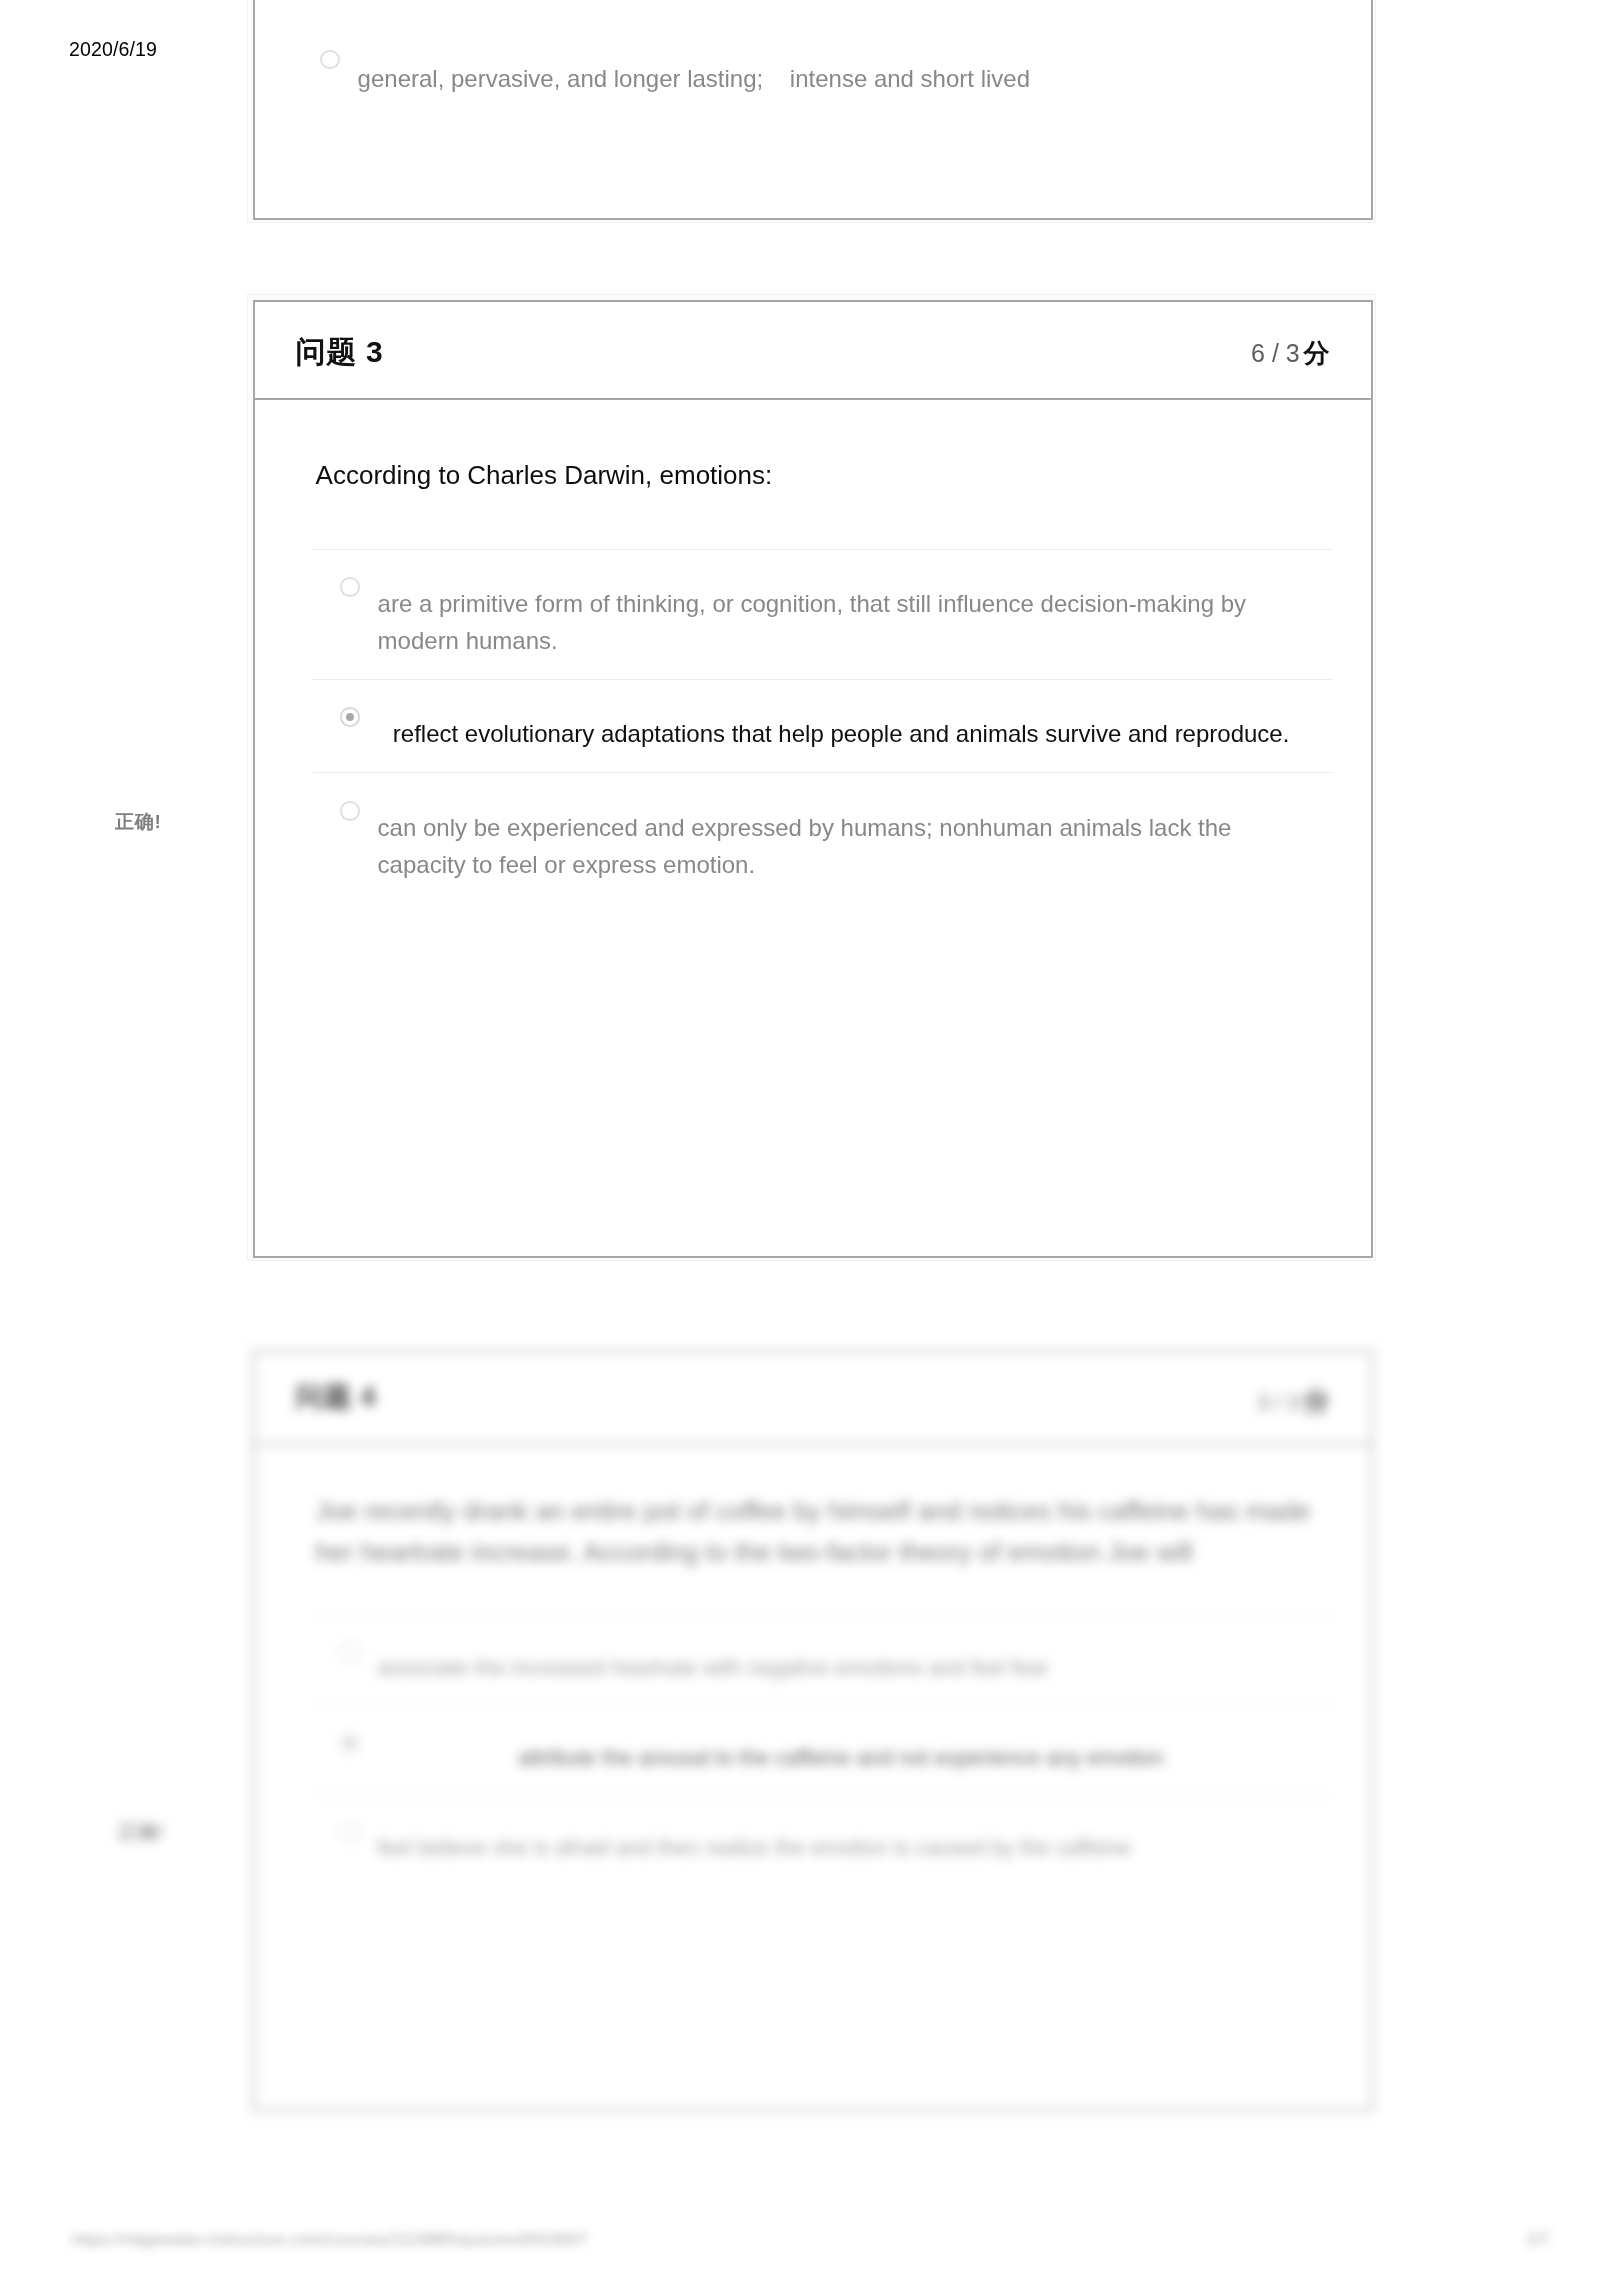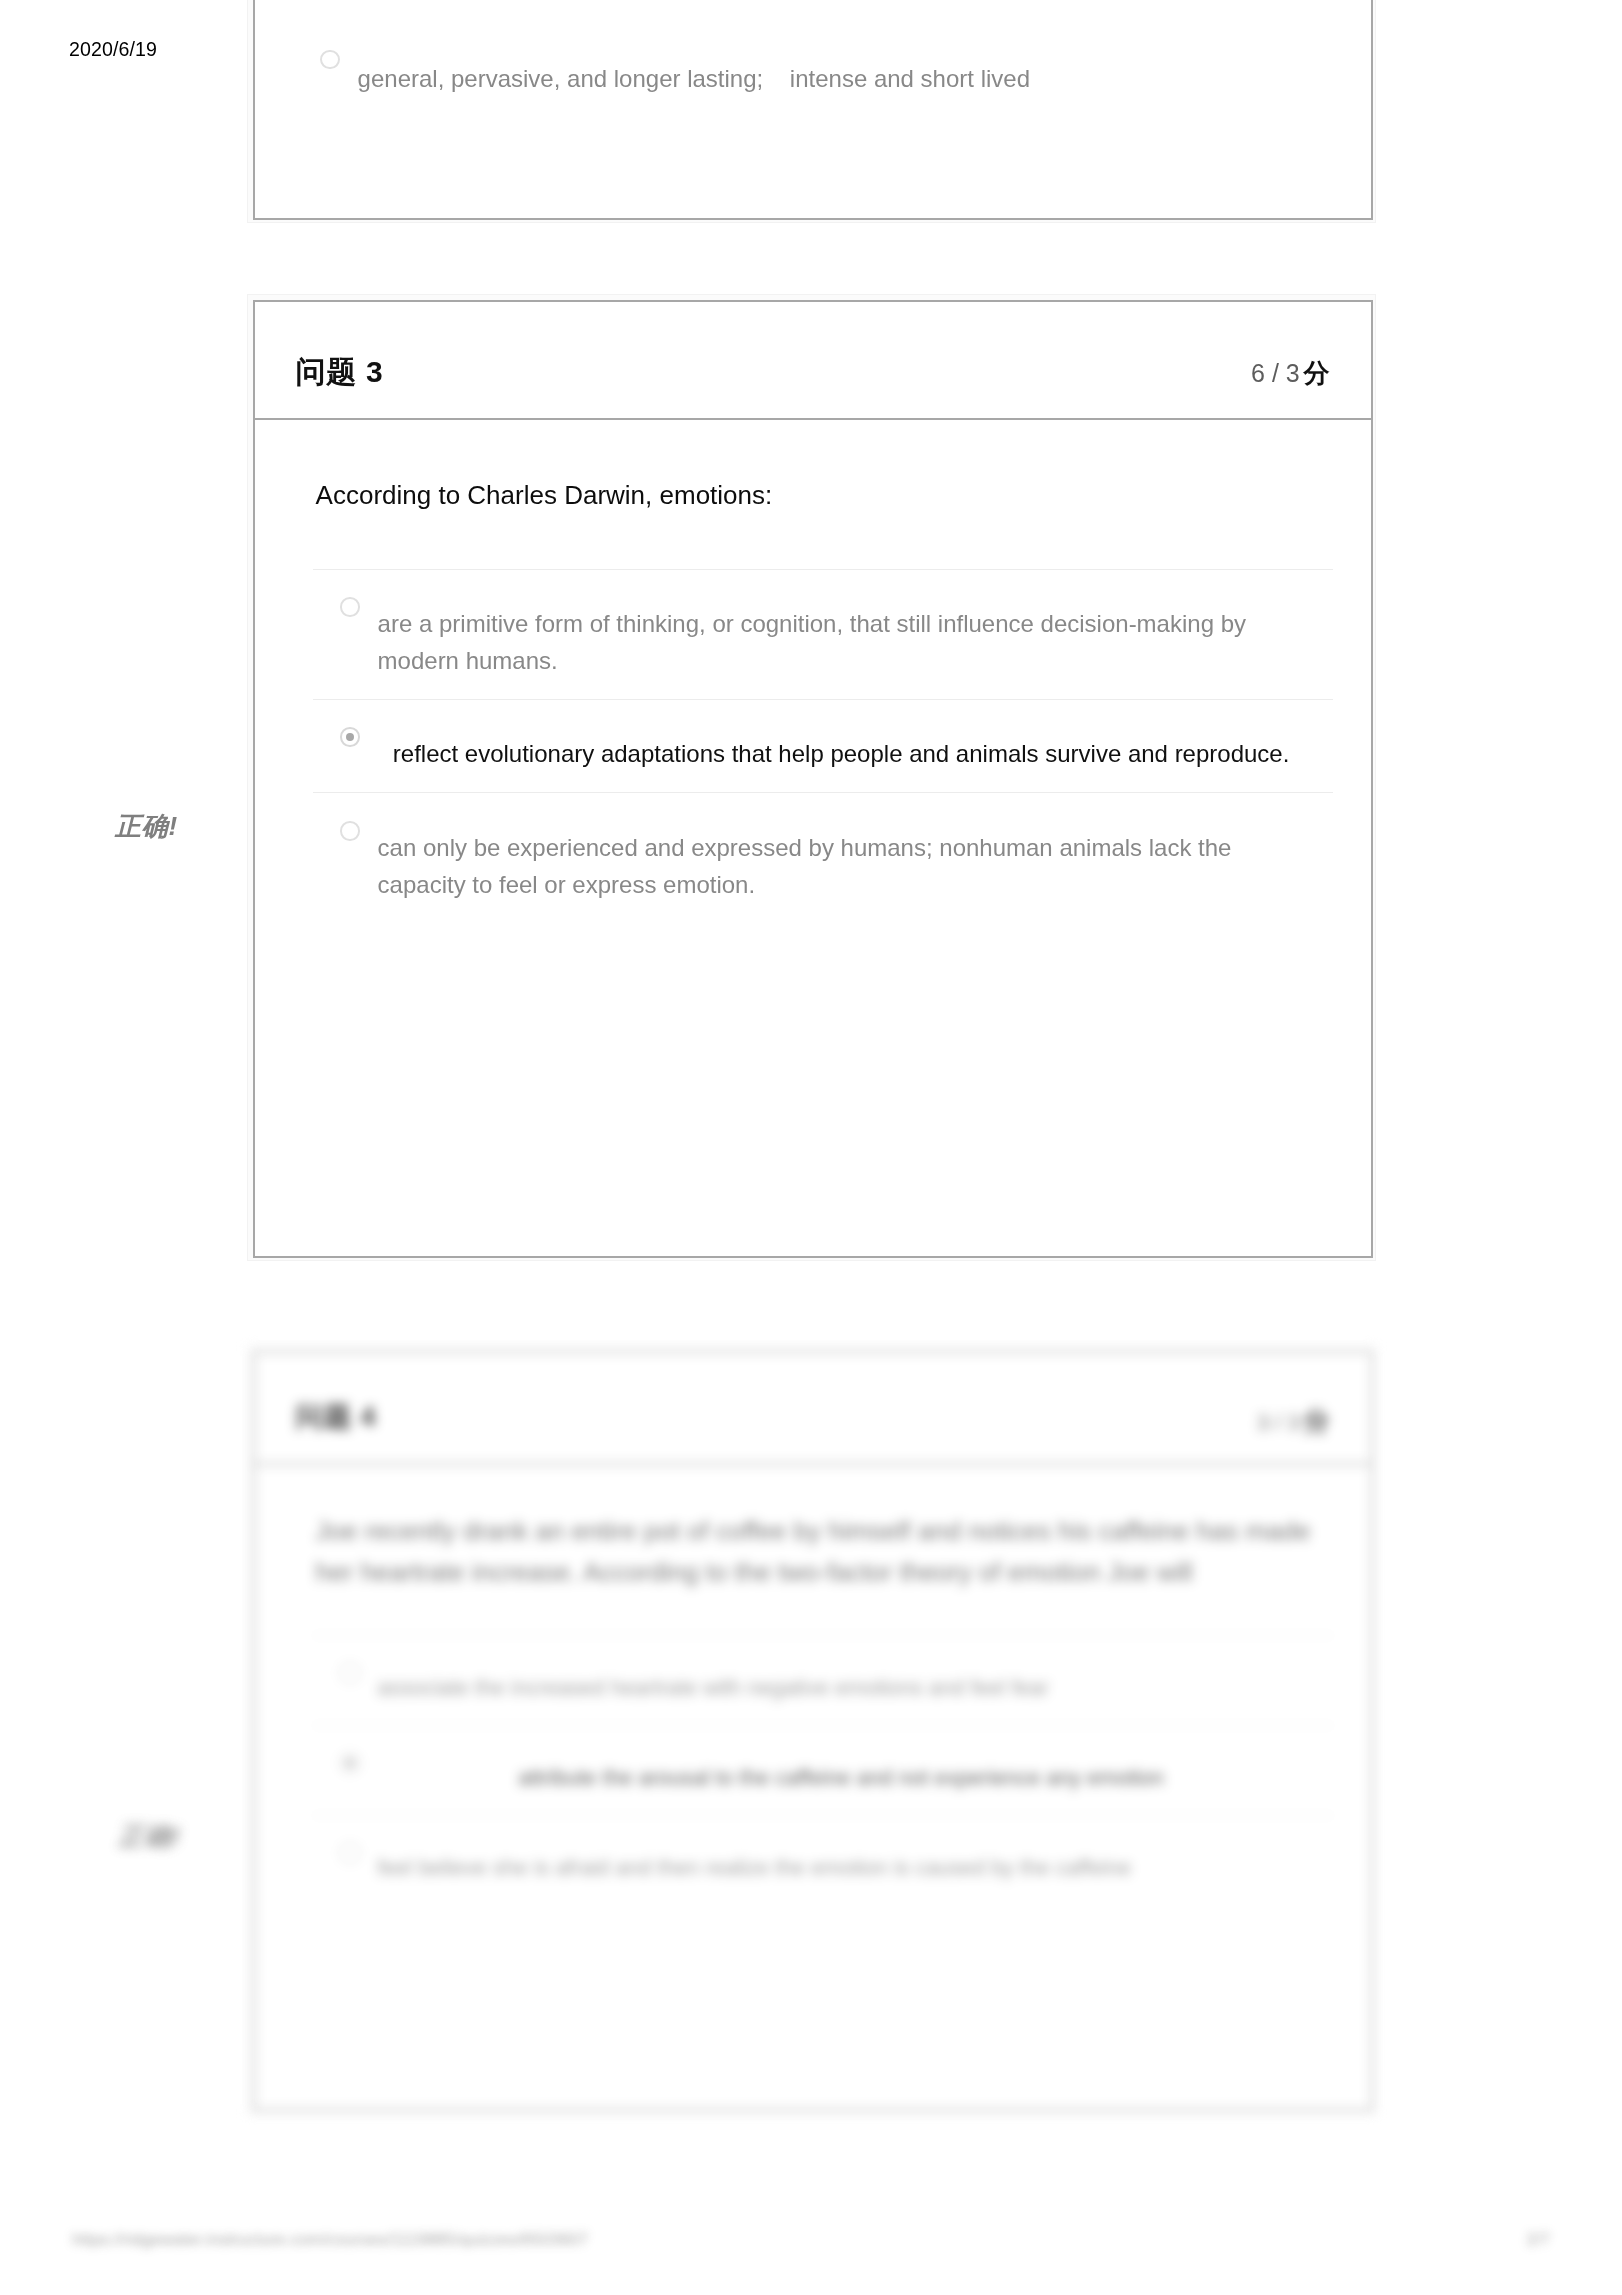--- a/index.html
+++ b/index.html
@@ -90,21 +90,20 @@
     background: #ffffff;
     border: 2px solid #a7a7a7;
     box-sizing: border-box;
   }
 
   .q-header {
     position: relative;
     height: 98px;
     border-bottom: 2px solid #a7a7a7;
     box-sizing: border-box;
-    margin-top: 20px;
   }
   .q-title {
     position: absolute;
     left: 41px;
     top: 30px;
     font-size: 30px;
     font-weight: bold;
     color: #111111;
     letter-spacing: 0.7px;
     white-space: nowrap;
@@ -183,26 +182,25 @@
     color: #101010;
     text-align: center;
   }
   .answer.is-selected {
     padding-left: 63px;
   }
 
   
   .side-label {
     position: absolute;
-    font-size: 26px;
+    font-size: 19px;
     font-weight: bold;
     color: #7f7f7f;
     white-space: nowrap;
     letter-spacing: 0.7px;
-    font-style: italic;
   }
 
   
   #q2-wrapper {
     top: -39px;
     height: 262px;
     overflow: hidden;
   }
   #q2-card {
     top: 4.6px;

